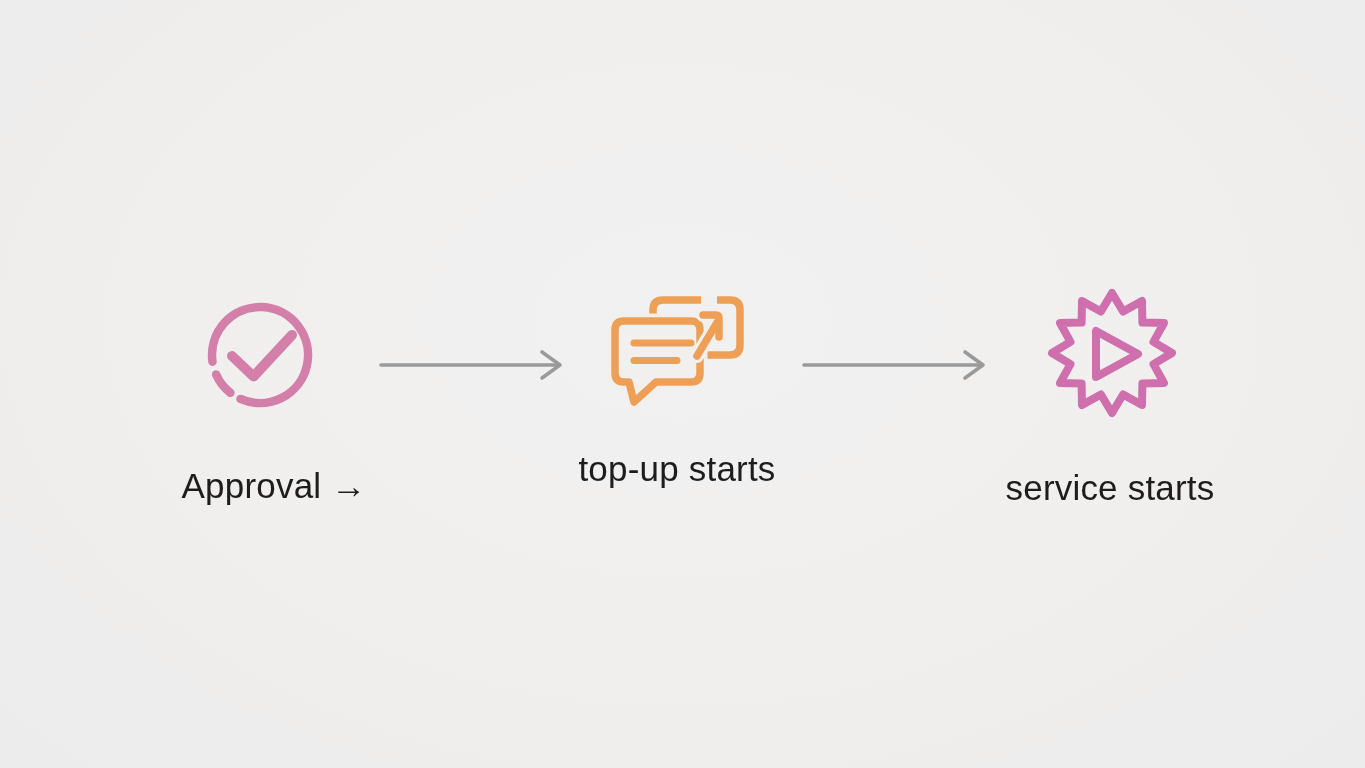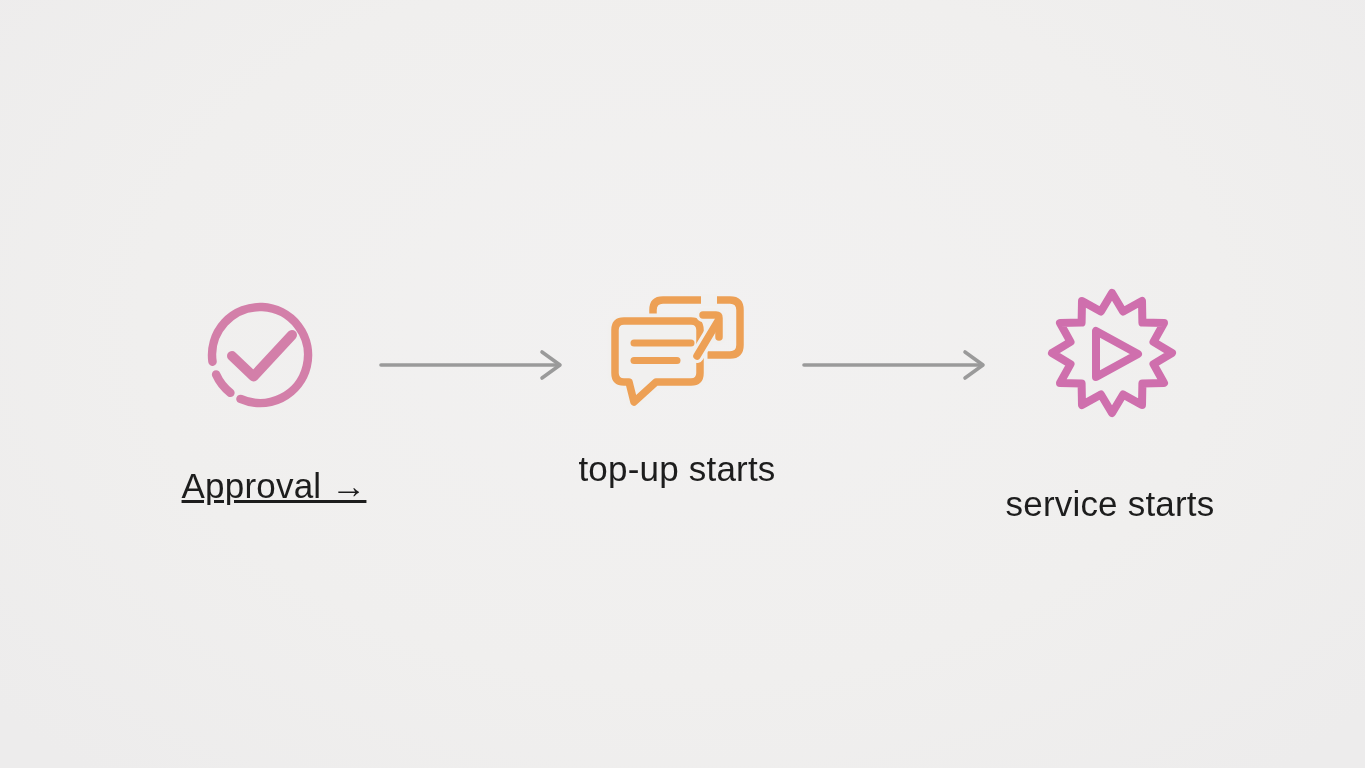--- a/index.html
+++ b/index.html
@@ -31,21 +31,21 @@
 </head>
 <body style="background: rgb(241, 240, 239);">
 
 <div class="canvas">
 
   <svg class="icon-svg" style="left:204px;top:299px;" width="112" height="112" viewBox="0 0 112 112">
     <path class="stroke-check" stroke-width="8.5" stroke-linecap="round" d="M 8.5 62.7 A 48 48 0 1 1 36.5 99.9"></path>
     <path class="stroke-check" stroke-width="8.5" stroke-linecap="round" d="M 26.4 93.8 A 48 48 0 0 1 12.1 75.5"></path>
     <path class="stroke-check" stroke-width="10" stroke-linecap="round" stroke-linejoin="round" d="M 28 57 L 49.5 77.5 L 88 36"></path>
   </svg>
-  <div class="step-label" style="left:124px;top:464px;width:300px;text-decoration:underline;">
+  <div class="step-label" style="left:124px;top:464px;width:300px;">
     <span>Approval →</span>
   </div>
 
   <svg class="connector" style="left:379px;top:348px;" width="190" height="34" viewBox="0 0 190 34">
     <path class="stroke-gray" stroke-width="3.6" stroke-linecap="round" d="M 2 17 H 177"></path>
     <path class="stroke-gray" stroke-width="3.6" stroke-linecap="round" stroke-linejoin="round" d="M 163 4 L 181 17 L 163 30"></path>
   </svg>
 
   <svg class="icon-svg" style="left:612px;top:297px;" width="132" height="112" viewBox="0 0 132 112">
 
@@ -70,17 +70,17 @@
 
   <svg class="connector" style="left:802px;top:348px;" width="190" height="34" viewBox="0 0 190 34">
     <path class="stroke-gray" stroke-width="3.6" stroke-linecap="round" d="M 2 17 H 177"></path>
     <path class="stroke-gray" stroke-width="3.6" stroke-linecap="round" stroke-linejoin="round" d="M 163 4 L 181 17 L 163 30"></path>
   </svg>
 
   <svg class="icon-svg" style="left:1044px;top:285px;" width="136" height="136" viewBox="0 0 136 136">
     <path class="stroke-star" stroke-width="8" stroke-linejoin="round" d="M 68 8 L 79.1 26.5 L 98 16 L 98.4 37.6 L 120 38 L 109.5 56.9 L 128 68 L 109.5 79.1 L 120 98 L 98.4 98.4 L 98 120 L 79.1 109.5 L 68 128 L 56.9 109.5 L 38 120 L 37.6 98.4 L 16 98 L 26.5 79.1 L 8 68 L 26.5 56.9 L 16 38 L 37.6 37.6 L 38 16 L 56.9 26.5 Z"></path>
     <path class="stroke-star" stroke-width="8" stroke-linejoin="round" d="M 52 46 L 52 92 L 94 69 Z"></path>
   </svg>
-  <div class="step-label" style="left:950px;top:466px;width:320px;margin-top:16px;">
+  <div class="step-label" style="left:950px;top:466px;width:320px;">
     <span>service starts</span>
   </div>
 
 </div>
 
 </body></html>

